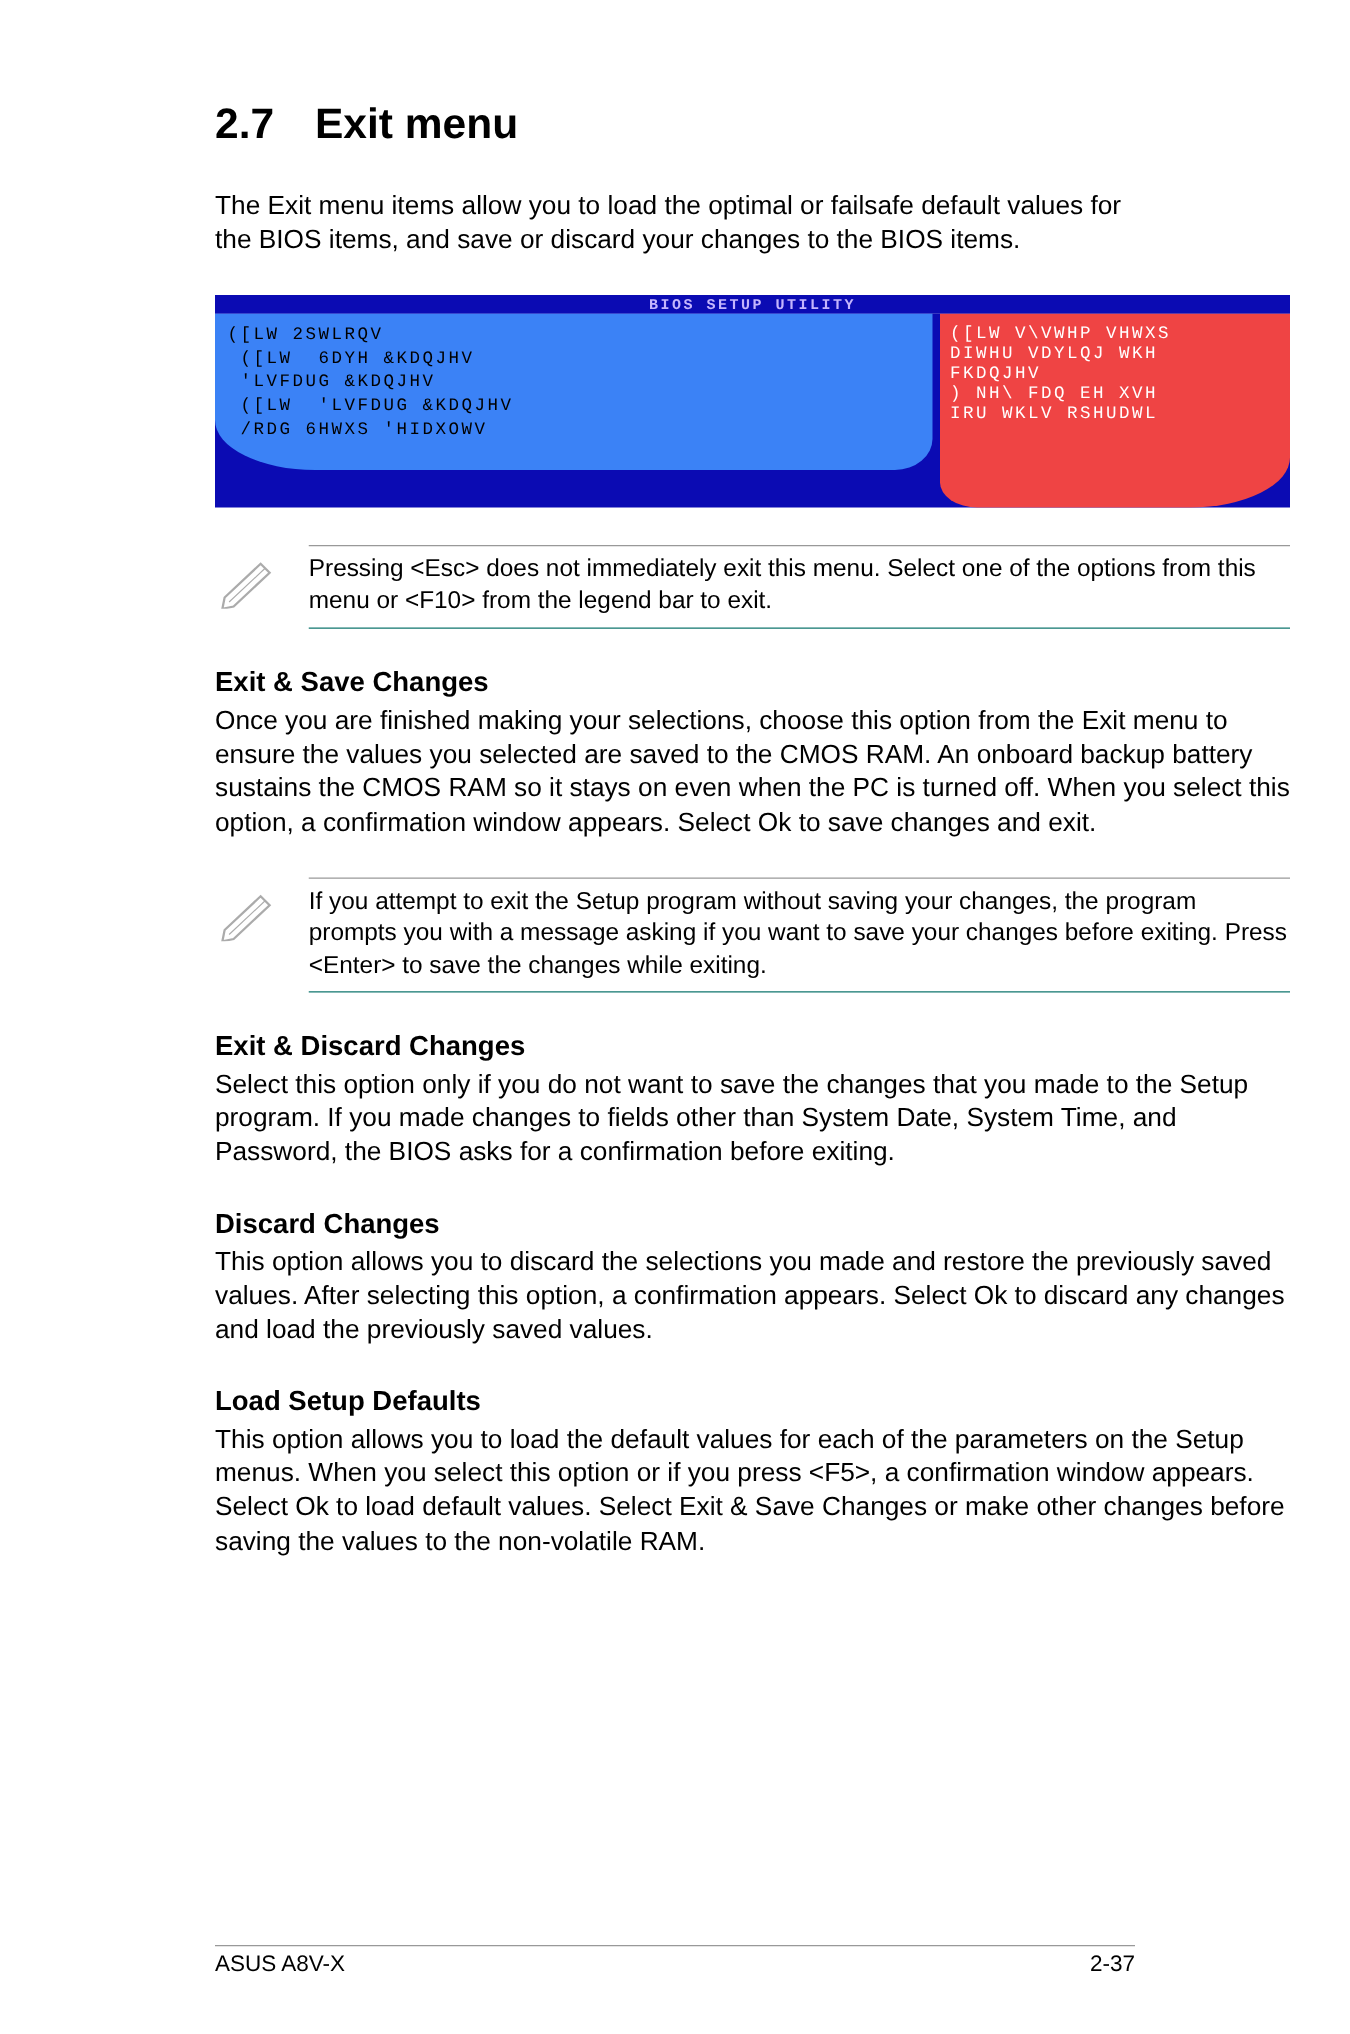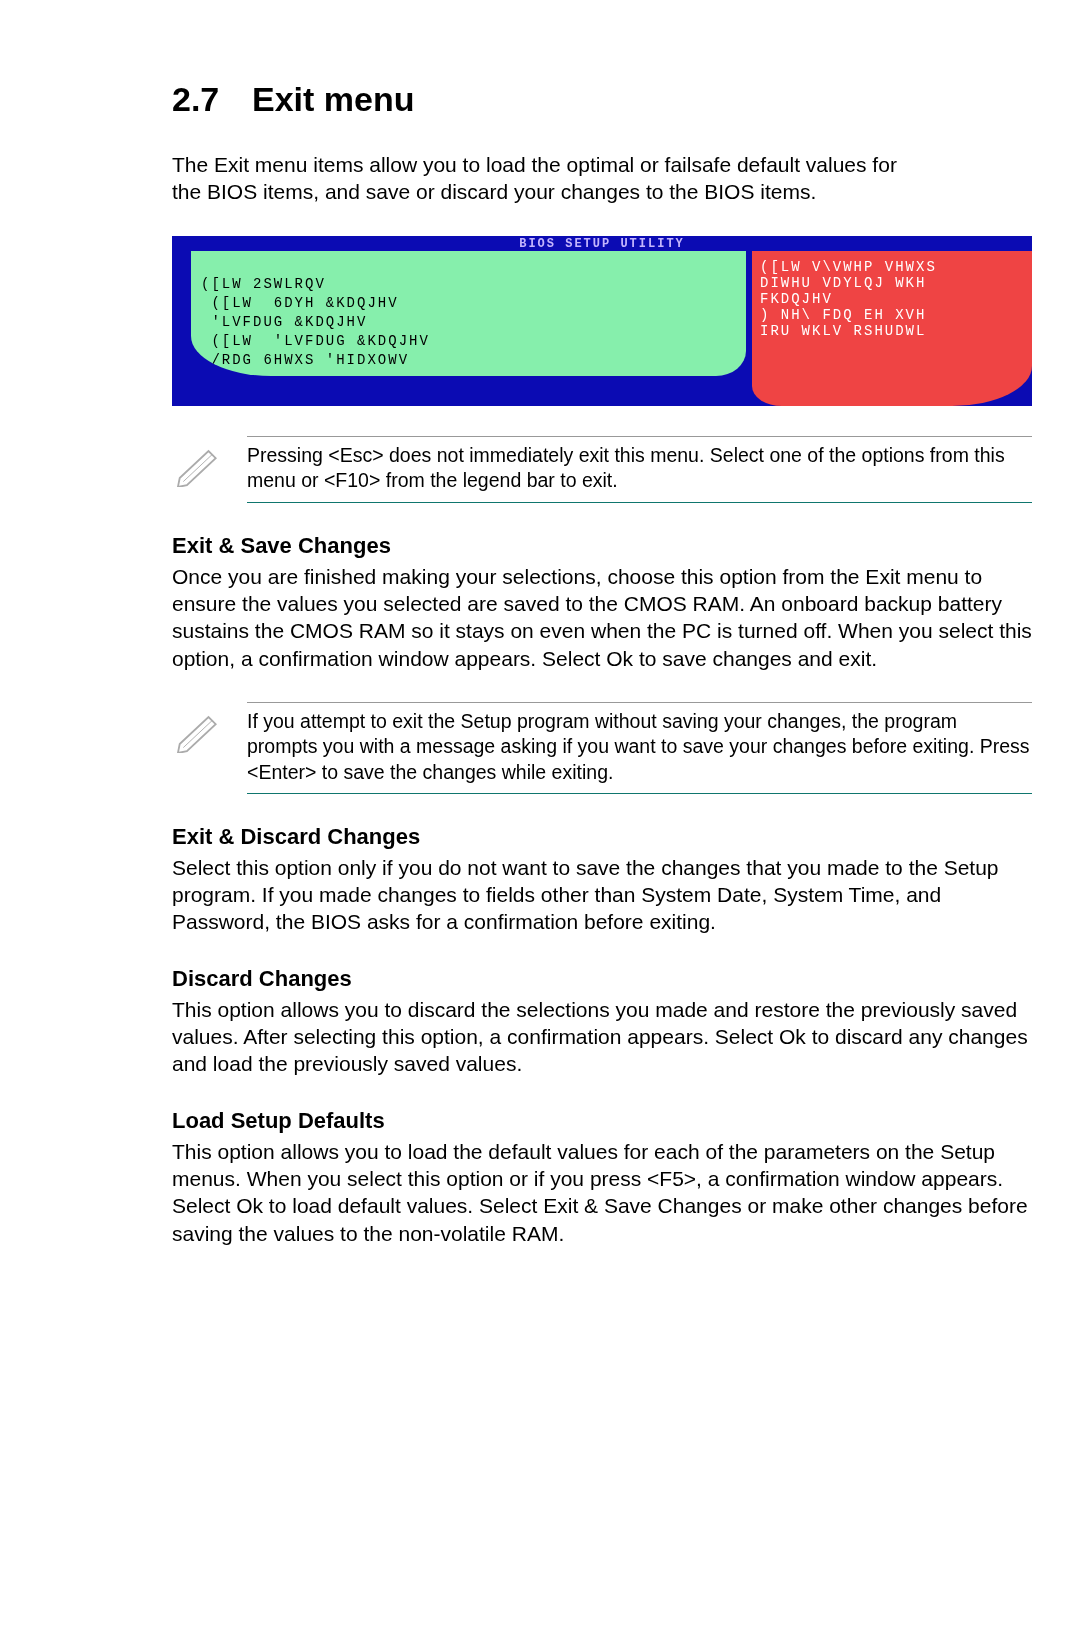--- a/index.html
+++ b/index.html
@@ -69,32 +69,31 @@
   .bios-body {
     display: flex;
     background: #0b0bb3;
     height: 155px;
   }
   .bios-left {
     flex: 1;
     margin-right: 6px;
   }
   .bios-left-inner {
-    background: #86efac;
+    background: #3b82f6;
     color: #000;
     font-family: "Courier New", monospace;
     font-size: 14px;
     letter-spacing: 2px;
     height: 125px;
-    padding: 24px 10px;
+    padding: 8px 10px;
     box-sizing: border-box;
     border-bottom-left-radius: 80px 40px;
     border-bottom-right-radius: 30px 25px;
     overflow: hidden;
-    margin-left: 19px;
   }
   .bios-left-inner .line { white-space: pre; line-height: 1.35; }
   .bios-right {
     width: 280px;
     background: #ef4444;
     color: #fff;
     font-family: "Courier New", monospace;
     font-size: 14px;
     letter-spacing: 2px;
     padding: 8px 4px 8px 8px;
@@ -210,13 +209,17 @@
 
   <h3 class="sub">Exit &amp; Discard Changes</h3>
   <p class="sub-body">Select this option only if you do not want to save the changes that you made to the Setup program. If you made changes to fields other than System Date, System Time, and Password, the BIOS asks for a confirmation before exiting.</p>
 
   <h3 class="sub">Discard Changes</h3>
   <p class="sub-body">This option allows you to discard the selections you made and restore the previously saved values. After selecting this option, a confirmation appears. Select Ok to discard any changes and load the previously saved values.</p>
 
   <h3 class="sub">Load Setup Defaults</h3>
   <p class="sub-body">This option allows you to load the default values for each of the parameters on the Setup menus. When you select this option or if you press &lt;F5&gt;, a confirmation window appears. Select Ok to load default values. Select Exit &amp; Save Changes or make other changes before saving the values to the non-volatile RAM.</p>
 
+  <div class="footer">
+    <span>ASUS A8V-X</span>
+    <span>2-37</span>
+  </div>
 </div>
 
 </body></html>

